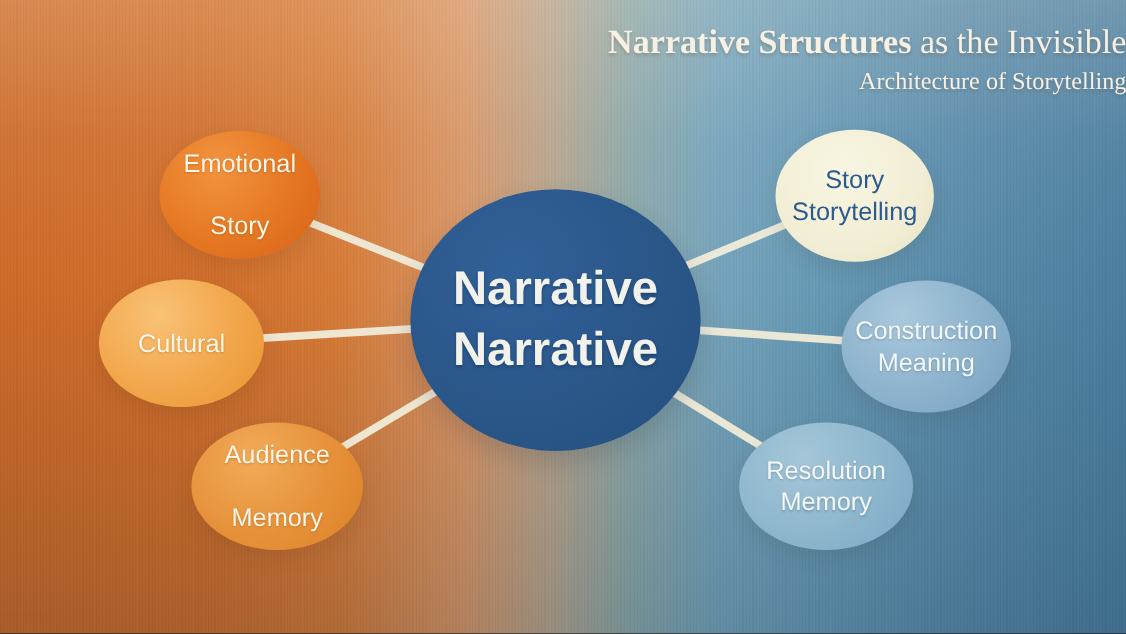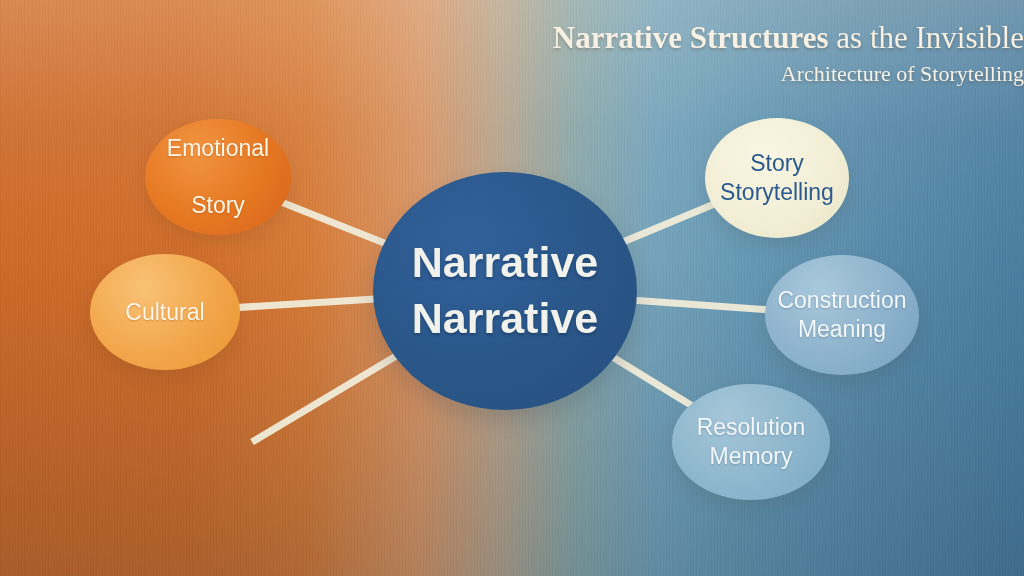--- a/index.html
+++ b/index.html
@@ -159,20 +159,24 @@
 
   <div class="node satellite sat-left node-emotional">
     <span class="nl">Emotional</span>
     <span class="nl">Story</span>
   </div>
 
   <div class="node satellite sat-left node-cultural">
     <span class="nl">Cultural</span>
   </div>
 
+  <div class="node satellite sat-left node-audience">
+    <span class="nl">Audience</span>
+    <span class="nl">Memory</span>
+  </div>
 
   <div class="node satellite node-story">
     <span class="nl">Story</span>
     <span class="nl">Storytelling</span>
   </div>
 
   <div class="node satellite sat-right-light node-meaning">
     <span class="nl">Construction</span>
     <span class="nl">Meaning</span>
   </div>

